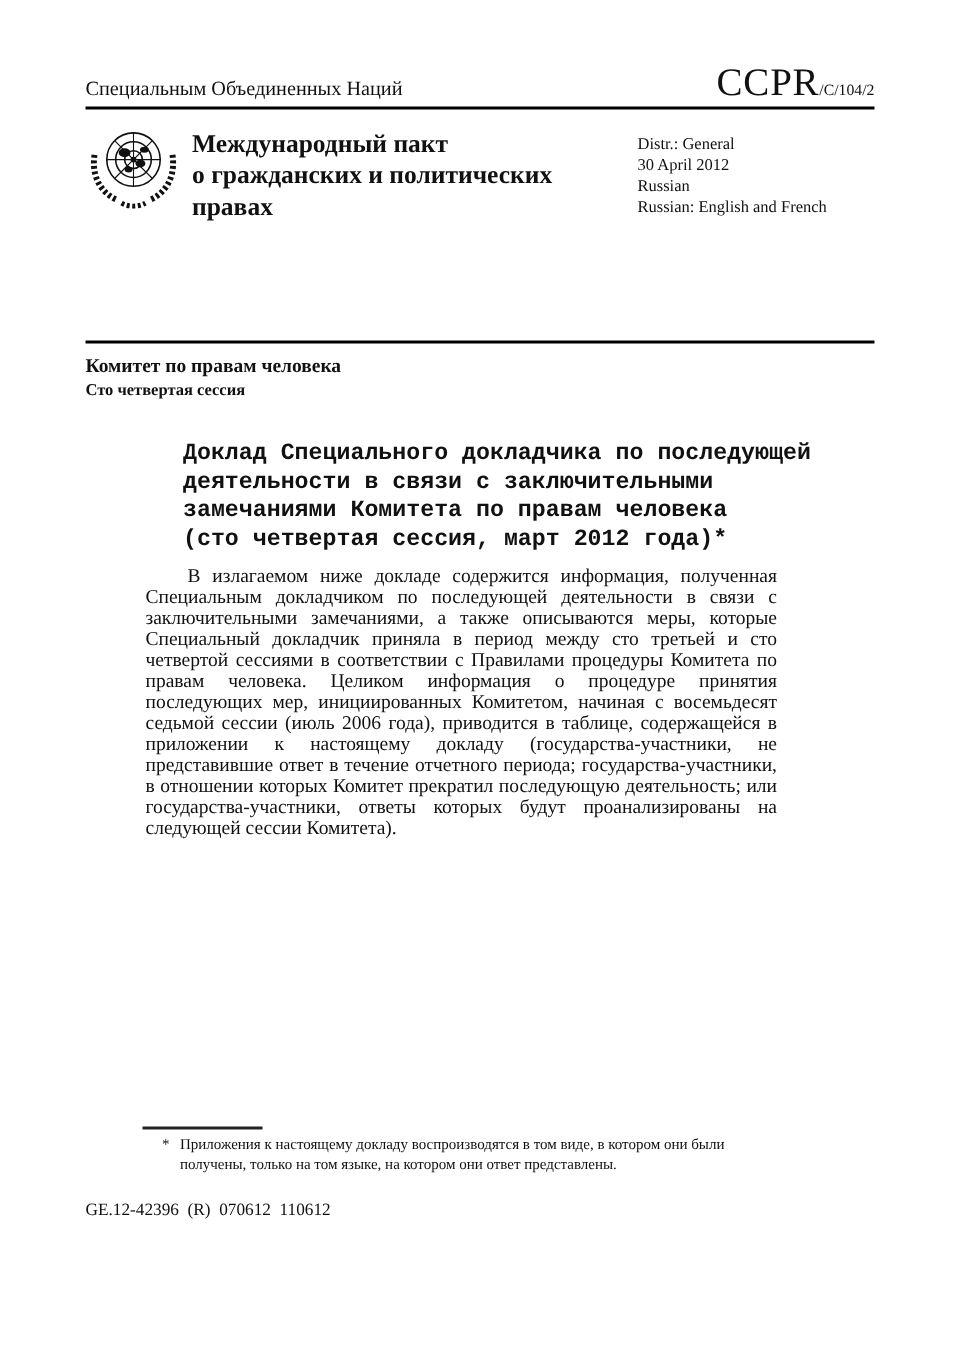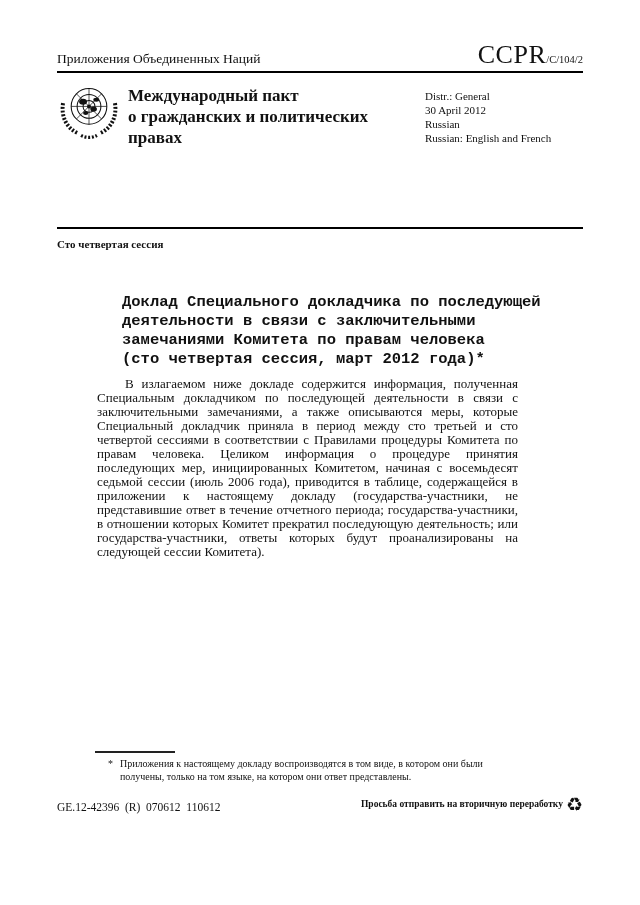--- a/index.html
+++ b/index.html
@@ -117,21 +117,21 @@
     font-family: "DejaVu Sans", sans-serif;
     font-size: 19px;
     line-height: 19px;
   }
 </style>
 </head>
 <body>
 
 <div class="page">
 
-  <div class="org-name">Приложения Объединенных Наций</div>
+  <div class="org-name">Специальным Объединенных Наций</div>
 
   <div class="doc-symbol">
     <span class="main">CCPR</span><span class="suffix">/C/104/2</span>
   </div>
 
   <div class="rule rule-top"></div>
 
   <div class="emblem">
     <svg viewBox="0 0 100 100" width="66" height="66">
 
@@ -170,37 +170,34 @@
   <div class="distr-block">
     <div>Distr.: General</div>
     <div>30 April 2012</div>
     <div>Russian</div>
     <div>Russian: English and French</div>
   </div>
 
   <div class="rule rule-mid"></div>
 
   <div class="session-block">
+    <div class="committee">Комитет по правам человека</div>
     <div class="session-name">Сто четвертая сессия</div>
   </div>
 
   <div class="report-title">Доклад Специального докладчика по последующей
 деятельности в связи с заключительными
 замечаниями Комитета по правам человека
 (сто четвертая сессия, март 2012 года)*</div>
 
   <div class="report-body">В излагаемом ниже докладе содержится информация, полученная Специальным докладчиком по последующей деятельности в связи с заключительными замечаниями, а также описываются меры, которые Специальный докладчик приняла в период между сто третьей и сто четвертой сессиями в соответствии с Правилами процедуры Комитета по правам человека. Целиком информация о процедуре принятия последующих мер, инициированных Комитетом, начиная с восемьдесят седьмой сессии (июль 2006 года), приводится в таблице, содержащейся в приложении к настоящему докладу (государства-участники, не представившие ответ в течение отчетного периода; государства-участники, в отношении которых Комитет прекратил последующую деятельность; или государства-участники, ответы которых будут проанализированы на следующей сессии Комитета).</div>
 
   <div class="footnote-rule"></div>
 
   <div class="footnote">
     <span class="marker">*</span>
     <span>Приложения к настоящему докладу воспроизводятся в том виде, в котором они были получены, только на том языке, на котором они ответ представлены.</span>
   </div>
 
   <div class="ge-number">GE.12-42396  (R)  070612  110612</div>
 
-  <div class="recycle-wrap">
-    <span class="recycle-text">Просьба отправить на вторичную переработку</span>
-    <span class="recycle-glyph">♻</span>
-  </div>
 
 </div>
 
 </body></html>

